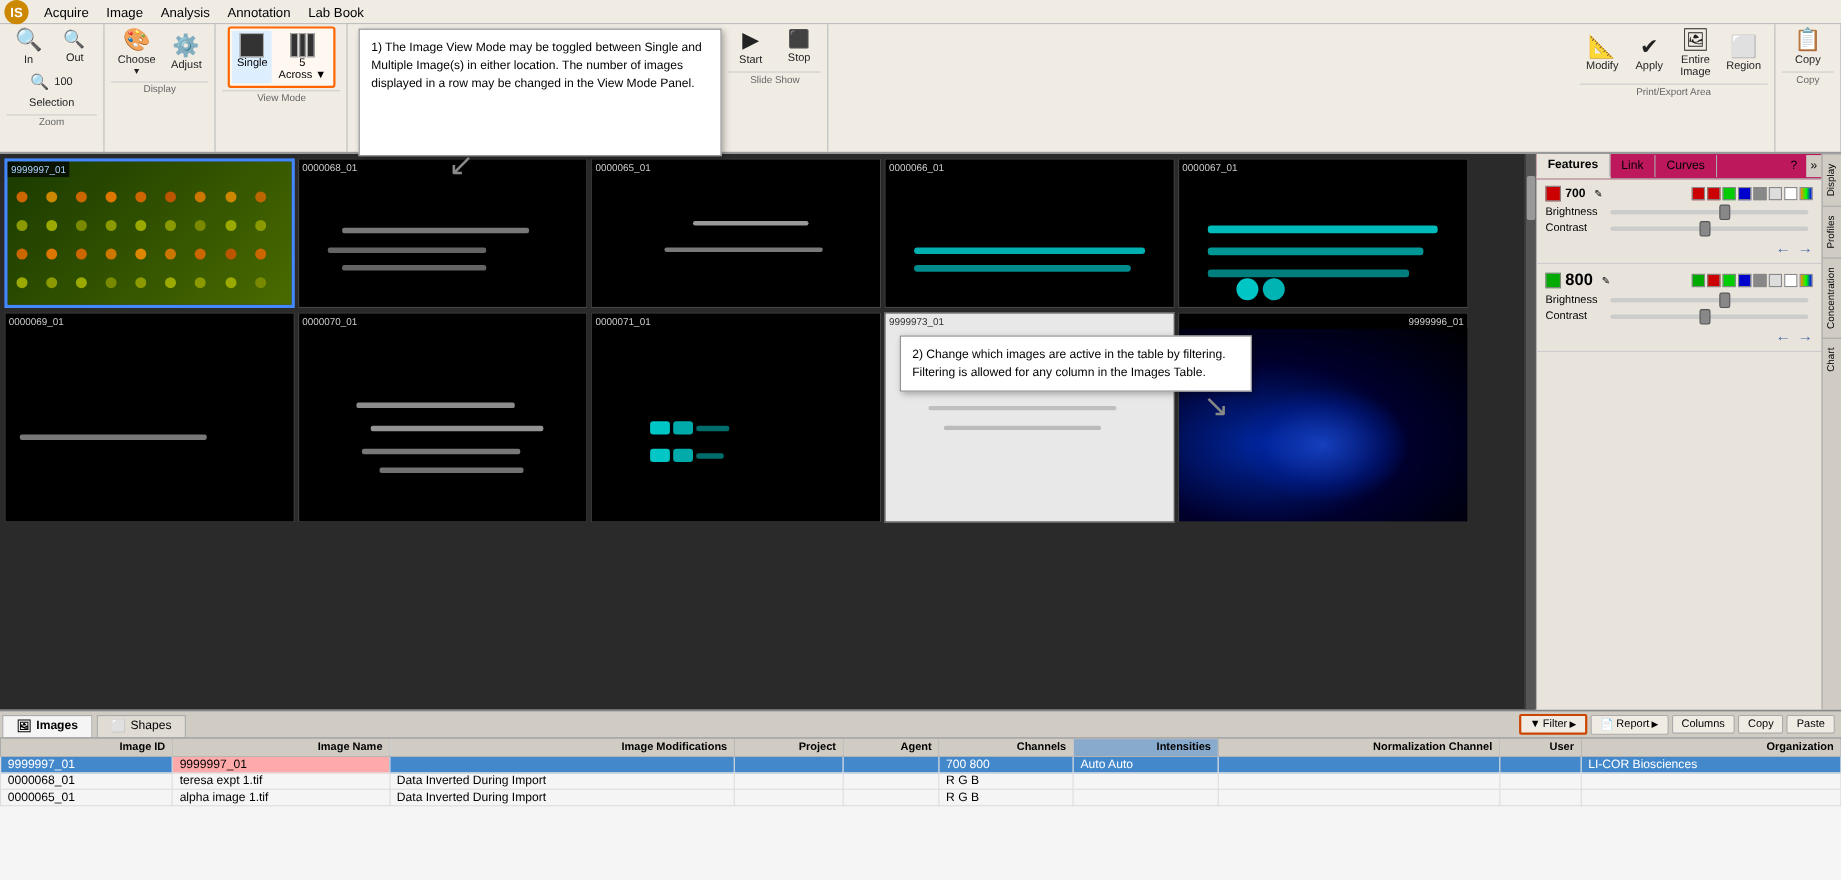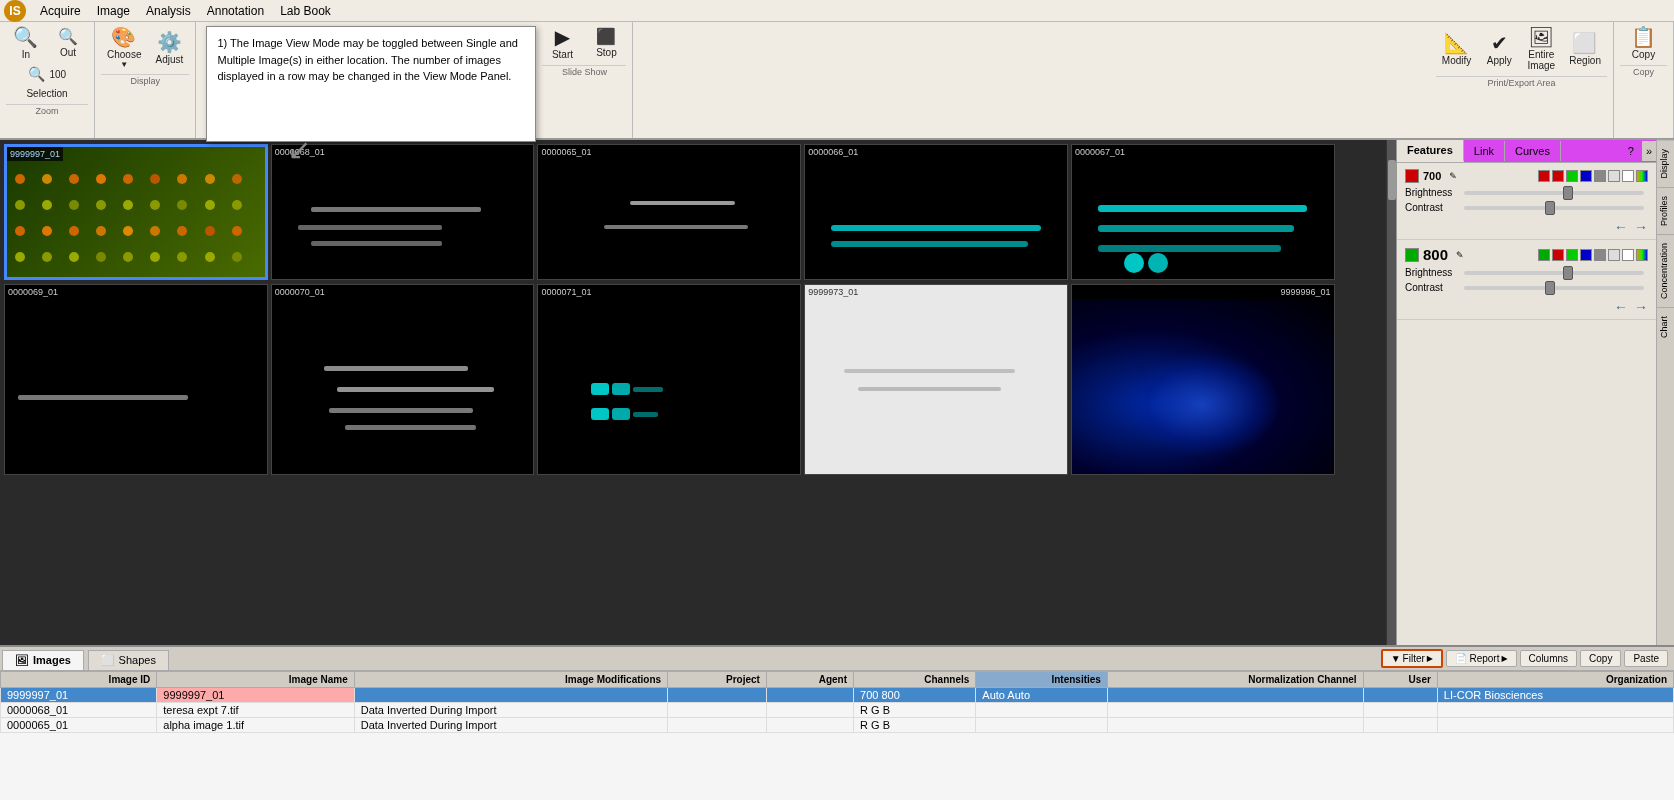--- a/index.html
+++ b/index.html
@@ -83,20 +83,38 @@
         <span style="font-size:8px;">▼</span>
       </div>
       <div class="tb-btn">
         <span class="icon">⚙️</span>
         <span class="label">Adjust</span>
       </div>
     </div>
     <span class="tb-group-label">Display</span>
   </div>
 
+  <div class="tb-group-labeled" style="min-width:120px;">
+    <div class="view-mode-box">
+      <div class="vm-btn selected">
+        <div style="width:22px;height:22px;background:#333;border:1px solid #aaa;"></div>
+        <span>Single</span>
+      </div>
+      <div class="vm-btn">
+        <div style="display:grid;grid-template-columns:1fr 1fr 1fr;gap:1px;width:22px;height:22px;">
+          <div style="background:#333;border:1px solid #aaa;"></div>
+            <div style="background:#333;border:1px solid #aaa;"></div>
+            <div style="background:#333;border:1px solid #aaa;"></div>
+        </div>
+        <span style="white-space:pre;text-align:center;font-size:10px;">5
+Across ▼</span>
+      </div>
+    </div>
+    <span class="tb-group-label">View Mode</span>
+  </div>
 
   <div class="tooltip-box" style="position:relative;top:4px;left:10px;z-index:100;max-width:330px;font-size:11px;">
     <span>1) The Image View Mode may be toggled between Single and Multiple Image(s) in either location. The number of images displayed in a row may be changed in the View Mode Panel.</span>
     <div style="position:absolute;bottom:-30px;left:80px;font-size:28px;color:#888;">↙</div>
   </div>
 
   <div class="tb-group-labeled" style="min-width:80px;margin-left:10px;">
     <div class="tb-row" style="gap:4px;">
       <div class="tb-btn">
         <span class="icon">▶</span>
@@ -266,38 +284,42 @@
         </div>
       </div>
 
       <div style="width:19%;border:1px solid #444;background:#e8e8e8;position:relative;cursor:pointer;">
         <div style="color:#333;font-size:9px;padding:2px 3px;">9999973_01</div>
         <div style="height:175px;position:relative;">
           <div style="position:absolute;top:40%;left:15%;width:65%;height:4px;background:rgba(150,150,150,0.5);border-radius:2px;"></div>
           <div style="position:absolute;top:50%;left:20%;width:55%;height:4px;background:rgba(140,140,140,0.5);border-radius:2px;"></div>
         </div>
 
+        <div class="tooltip-box" style="position:absolute;top:20px;left:5%;width:350px;z-index:200;font-size:11px;">
+          <span>2) Change which images are active in the table by filtering. Filtering is allowed for any column in the Images Table.</span>
+          <div style="position:absolute;bottom:-35px;right:20px;font-size:28px;color:#888;">↘</div>
+        </div>
       </div>
 
       <div style="width:19%;border:1px solid #444;background:#000;position:relative;cursor:pointer;text-align:right;">
         <div style="color:#ccc;font-size:9px;padding:2px 3px;">9999996_01</div>
         <div style="height:175px;background:radial-gradient(ellipse at 30% 60%, rgba(0,50,200,0.8) 0%, rgba(0,0,50,0.9) 50%, #000 100%);position:relative;">
           <div style="position:absolute;top:30%;left:20%;width:60%;height:60%;background:radial-gradient(ellipse at center, rgba(30,80,220,0.7) 0%, rgba(0,30,150,0.4) 50%, transparent 70%);"></div>
         </div>
       </div>
     </div>
 
     <div style="position:absolute;right:0;top:0;width:10px;height:100%;background:#555;border-left:1px solid #333;">
       <div style="width:8px;height:40px;background:#999;border-radius:2px;margin:2px auto;margin-top:20px;"></div>
     </div>
   </div>
 
   <div style="width:260px;background:#e8e4dc;border-left:1px solid #999;display:flex;flex-direction:column;">
 
-    <div style="display:flex;background:#d946ef;border-bottom:1px solid #aaa;align-items:center;">
+    <div style="display:flex;background:#be185d;border-bottom:1px solid #aaa;align-items:center;">
       <div style="padding:4px 10px;font-size:11px;cursor:pointer;background:#e8e4dc;font-weight:bold;border-right:1px solid #aaa;border-bottom:2px solid #e8e4dc;">Features</div>
       <div style="padding:4px 10px;font-size:11px;cursor:pointer;border-right:1px solid #aaa;">Link</div>
       <div style="padding:4px 10px;font-size:11px;cursor:pointer;border-right:1px solid #aaa;">Curves</div>
       <div style="padding:4px 8px;font-size:11px;cursor:pointer;margin-left:auto;">?</div>
       <div style="padding:4px 4px;font-size:11px;cursor:pointer;background:#d0ccc4;">»</div>
     </div>
 
     <div class="channel-block">
       <div class="channel-header">
         <div style="width:14px;height:14px;background:#cc0000;border:1px solid #888;"></div>
@@ -436,21 +458,21 @@
           <td></td>
           <td></td>
           <td>700 800</td>
           <td>Auto Auto</td>
           <td></td>
           <td></td>
           <td>LI-COR Biosciences</td>
         </tr>
         <tr>
           <td>0000068_01</td>
-          <td>teresa expt 7.tif</td>
+          <td>teresa expt 1.tif</td>
           <td>Data Inverted During Import</td>
           <td></td>
           <td></td>
           <td>R G B</td>
           <td></td>
           <td></td>
           <td></td>
           <td></td>
         </tr>
         <tr>

